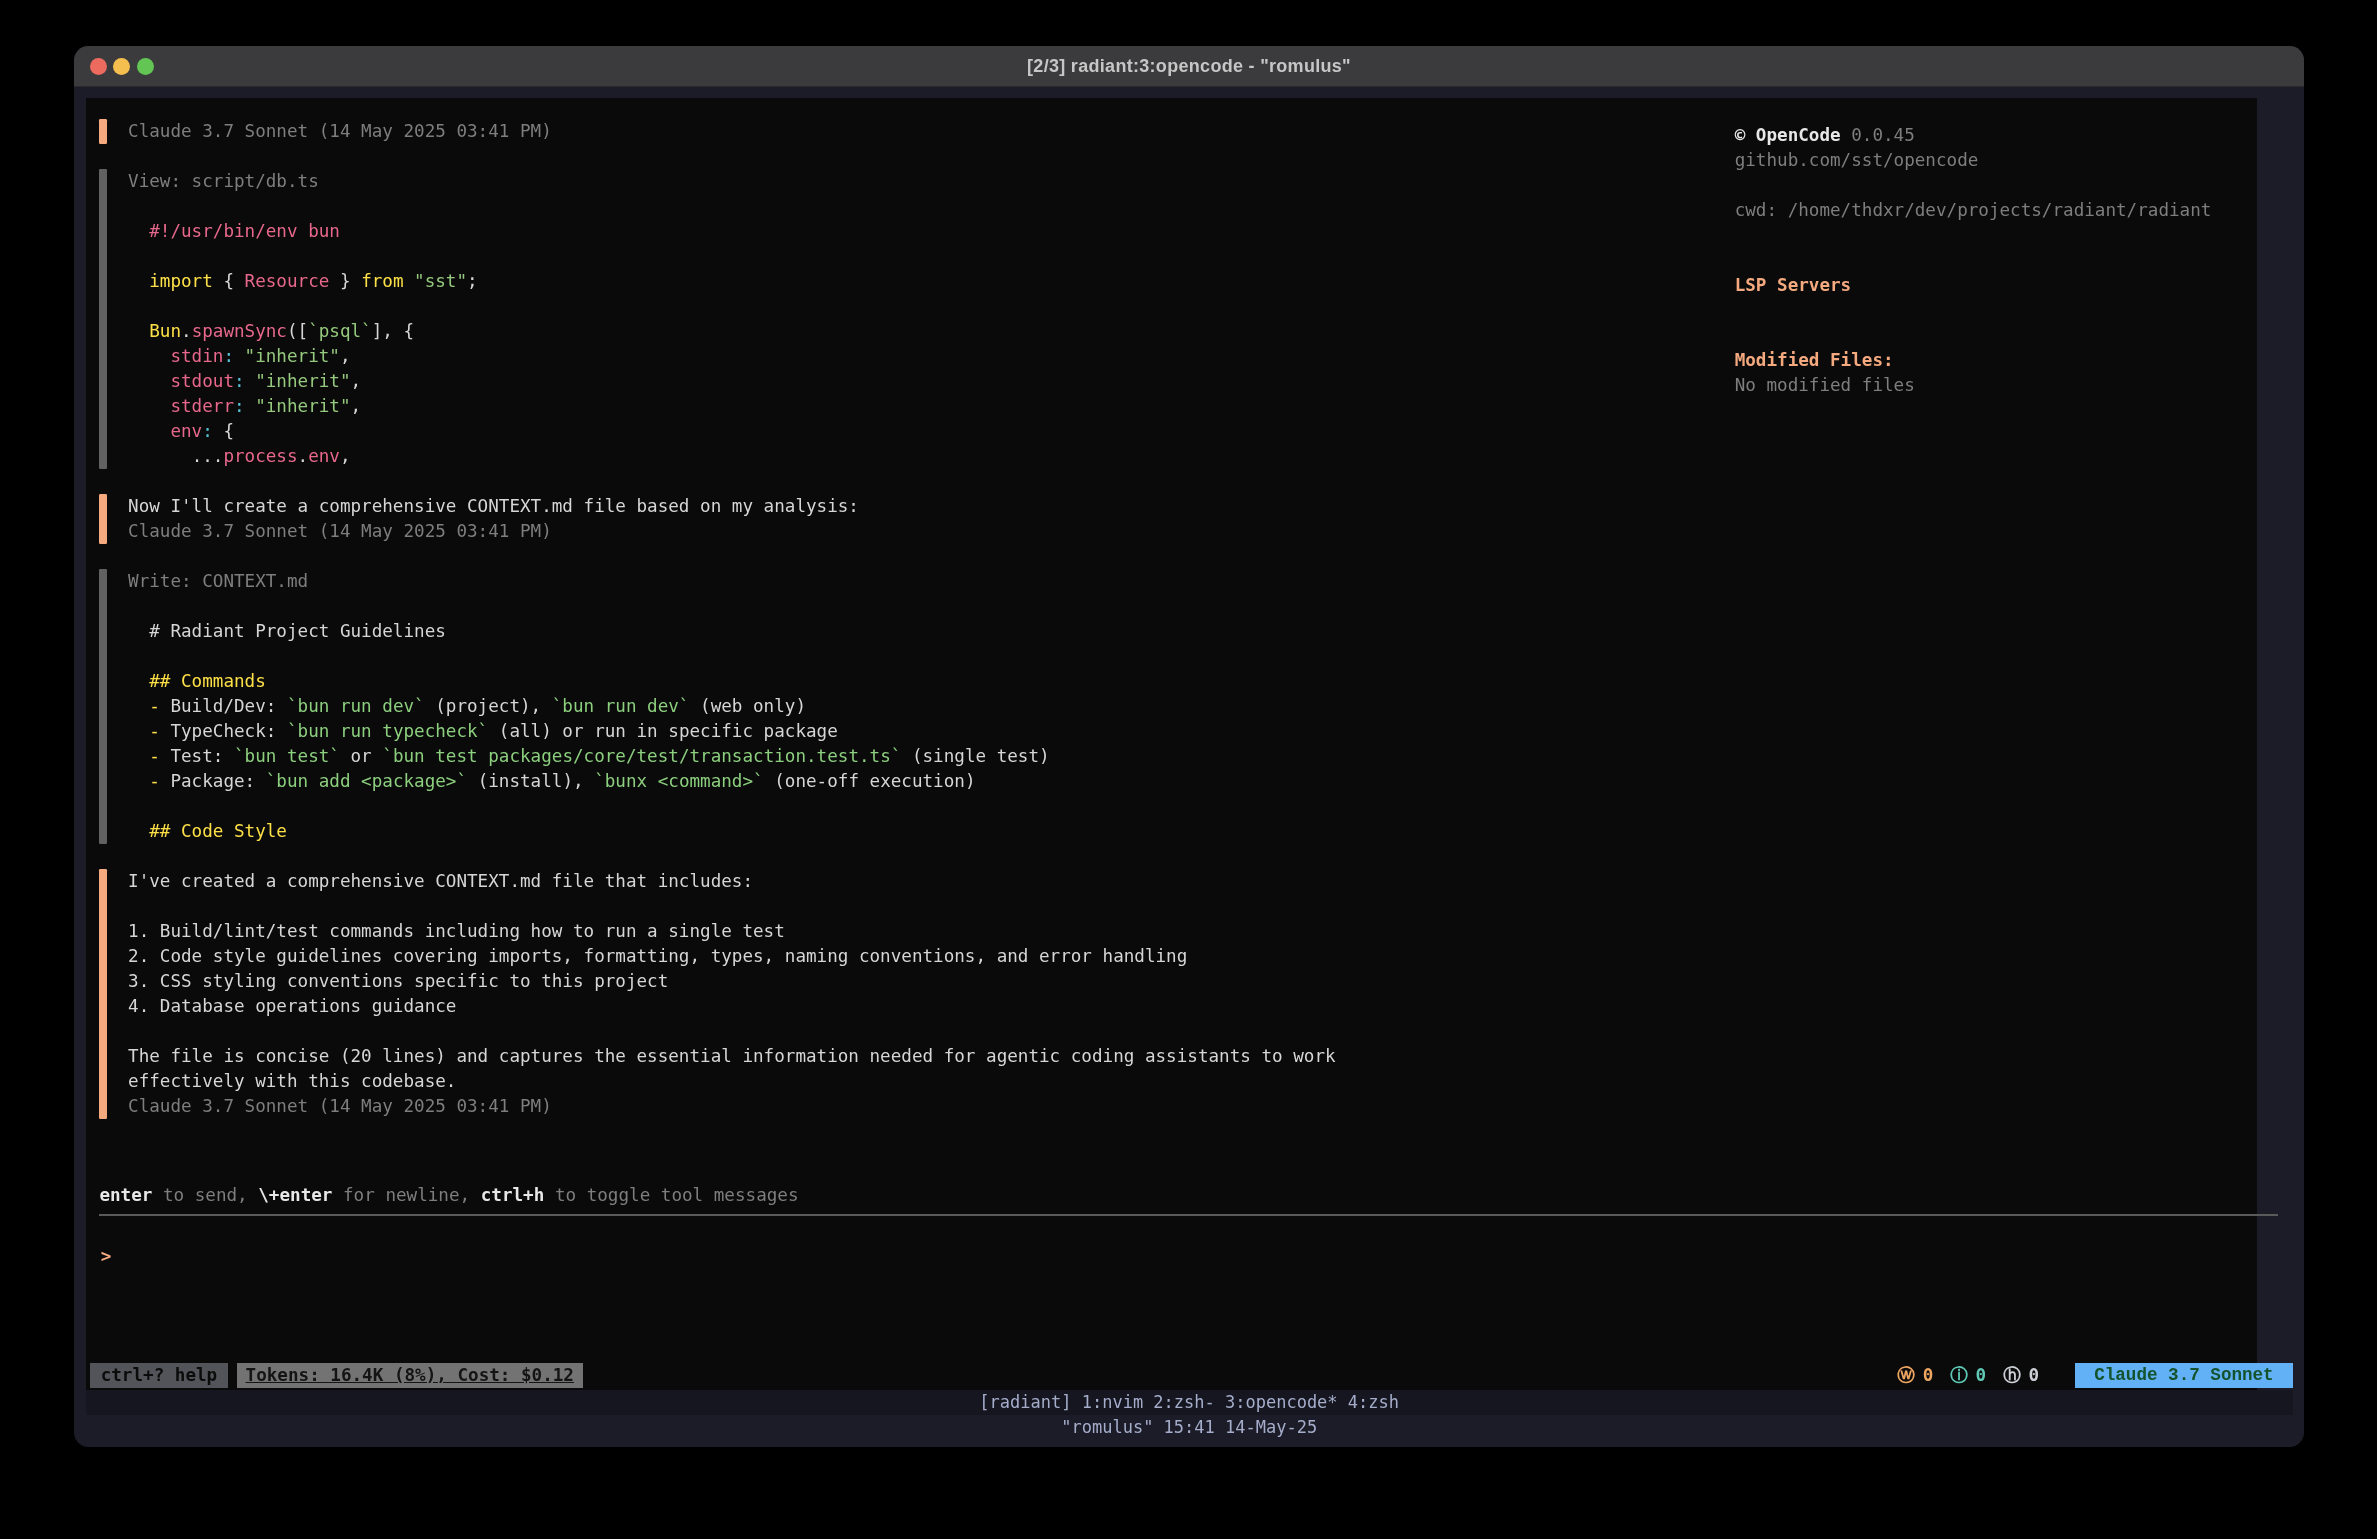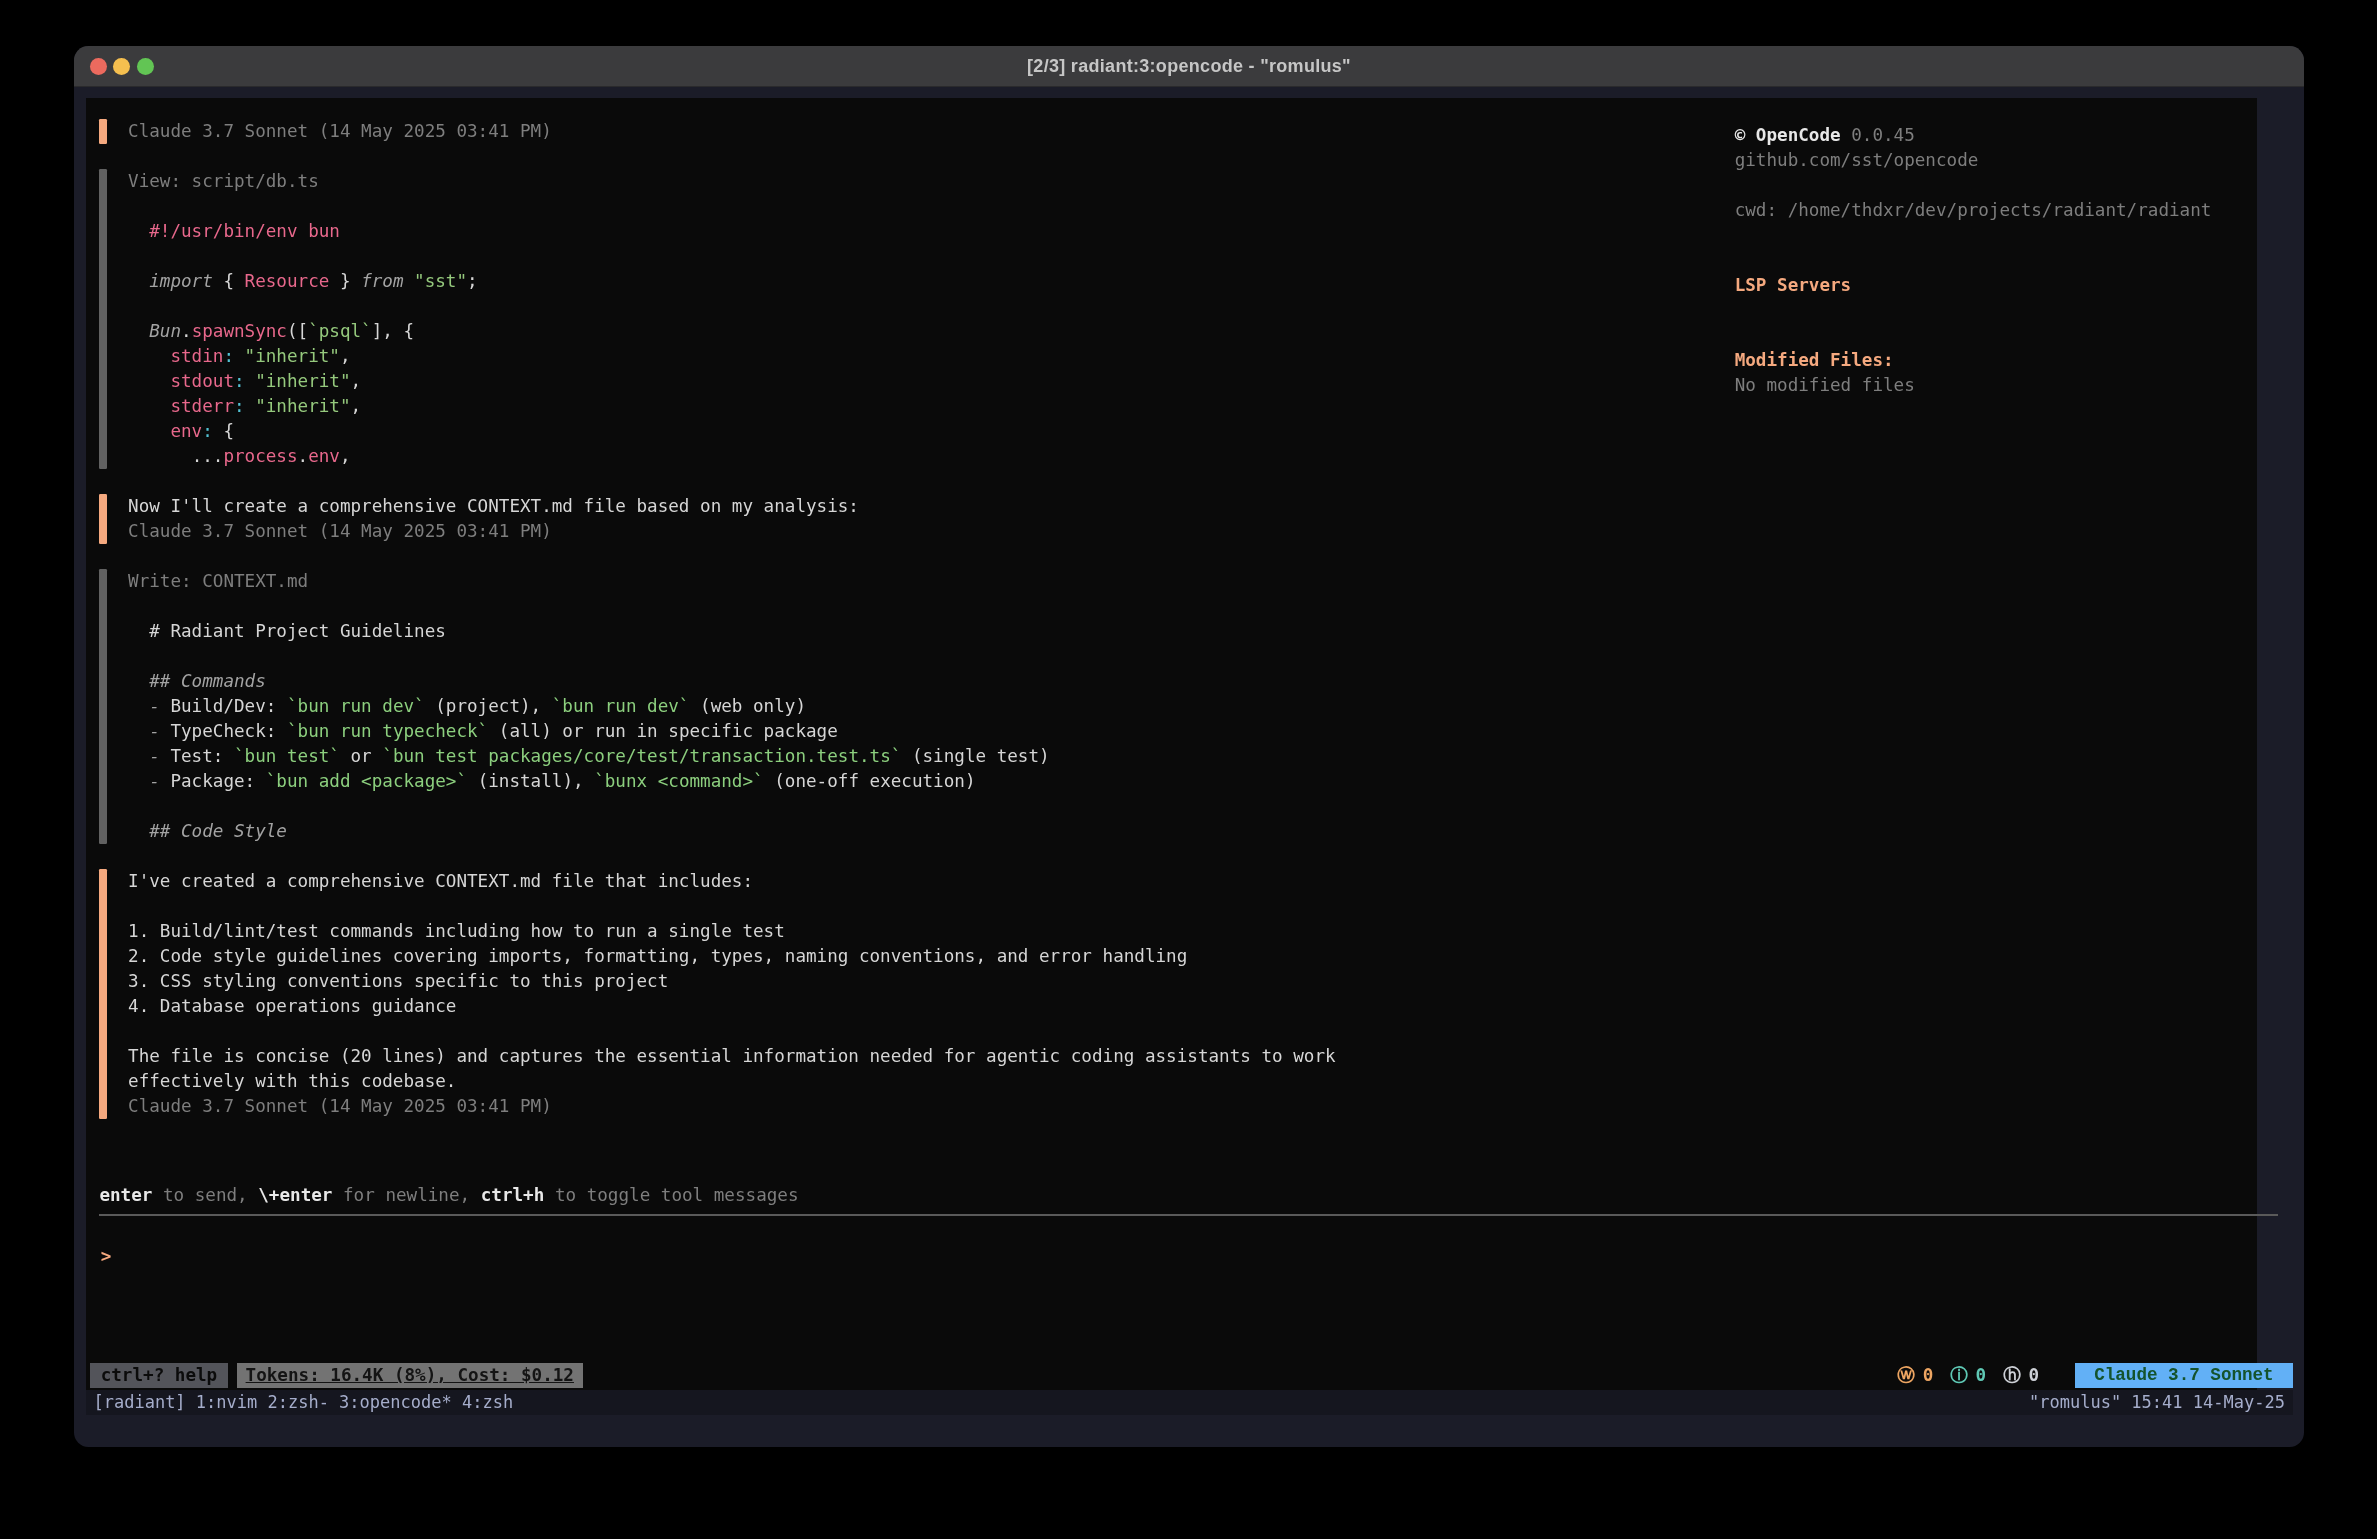--- a/index.html
+++ b/index.html
@@ -15,21 +15,21 @@
        font:17.6px/25px "DejaVu Sans Mono","DejaVu Sans",monospace;color:#d6d6d6;}
   #chat{position:absolute;left:13.7px;top:21px;width:1357px;}
   .msg{display:flex;margin-bottom:25px;}
   .msg-bar{width:7.2px;flex:none;border-radius:1.3px;}
   .bar-o{background:#f5a97f;}
   .bar-g{background:#616161;}
   .msg-body{margin-left:21.5px;}
   .line{min-height:25px;white-space:pre-wrap;}
   .s-w{color:#d6d6d6;}
   .s-g{color:#7e7e7e;}
-  .s-b{color:#a3a3a3;font-style:italic;}
+  .s-b{color:#fde047;}
   .s-p{color:#e8688c;}
   .s-gr{color:#95c97d;}
   .s-cg{color:#8ccf7e;}
   .s-c{color:#52c2d4;}
   .s-bw{color:#e8e8e8;font-weight:700;}
   .s-ob{color:#f5a97f;font-weight:700;}
   #sidebar{position:absolute;left:1649px;top:25px;width:515px;}
   #hint{position:absolute;left:13.7px;top:1085px;white-space:pre;}
   #input-divider{position:absolute;left:13.7px;top:1116px;width:2179px;height:2px;background:#5a5a5a;}
   #prompt-row{position:absolute;left:15px;top:1146px;width:2179px;height:39px;}
@@ -40,21 +40,21 @@
   #badge-tokens{background:#737373;color:#141414;padding:0 9px;text-decoration:underline;}
   #status-spacer{flex:1;}
   #diagnostics{display:flex;gap:17px;margin-right:27px;font-weight:700;}
   .diag{display:flex;gap:7.8px;align-items:center;}
   .diag-w{color:#eda562;}
   .diag-i{color:#5fc9b5;}
   .diag-h{color:#cdd0d6;}
   #badge-model{background:#62b0f6;color:#14532d;padding:0 19px;font-family:Liberation Mono, monospace;}
   #tmux-bar{position:absolute;left:11.7px;top:1344px;width:2207px;height:25px;background:#15161f;
             display:flex;justify-content:space-between;align-items:center;color:#a5adcb;
-            font:17px/25px "DejaVu Sans Mono","DejaVu Sans",monospace;padding:0 7.8px;box-sizing:border-box;}
+            font:17px/25px "DejaVu Sans Mono","DejaVu Sans",monospace;padding:0 7.8px;box-sizing:border-box;flex-direction:column;}
 </style>
 </head>
 <body>
 
 <div class="window">
   <div class="titlebar">
     <div class="lights">
       <span class="light light-close"></span>
       <span class="light light-min"></span>
       <span class="light light-max"></span>

